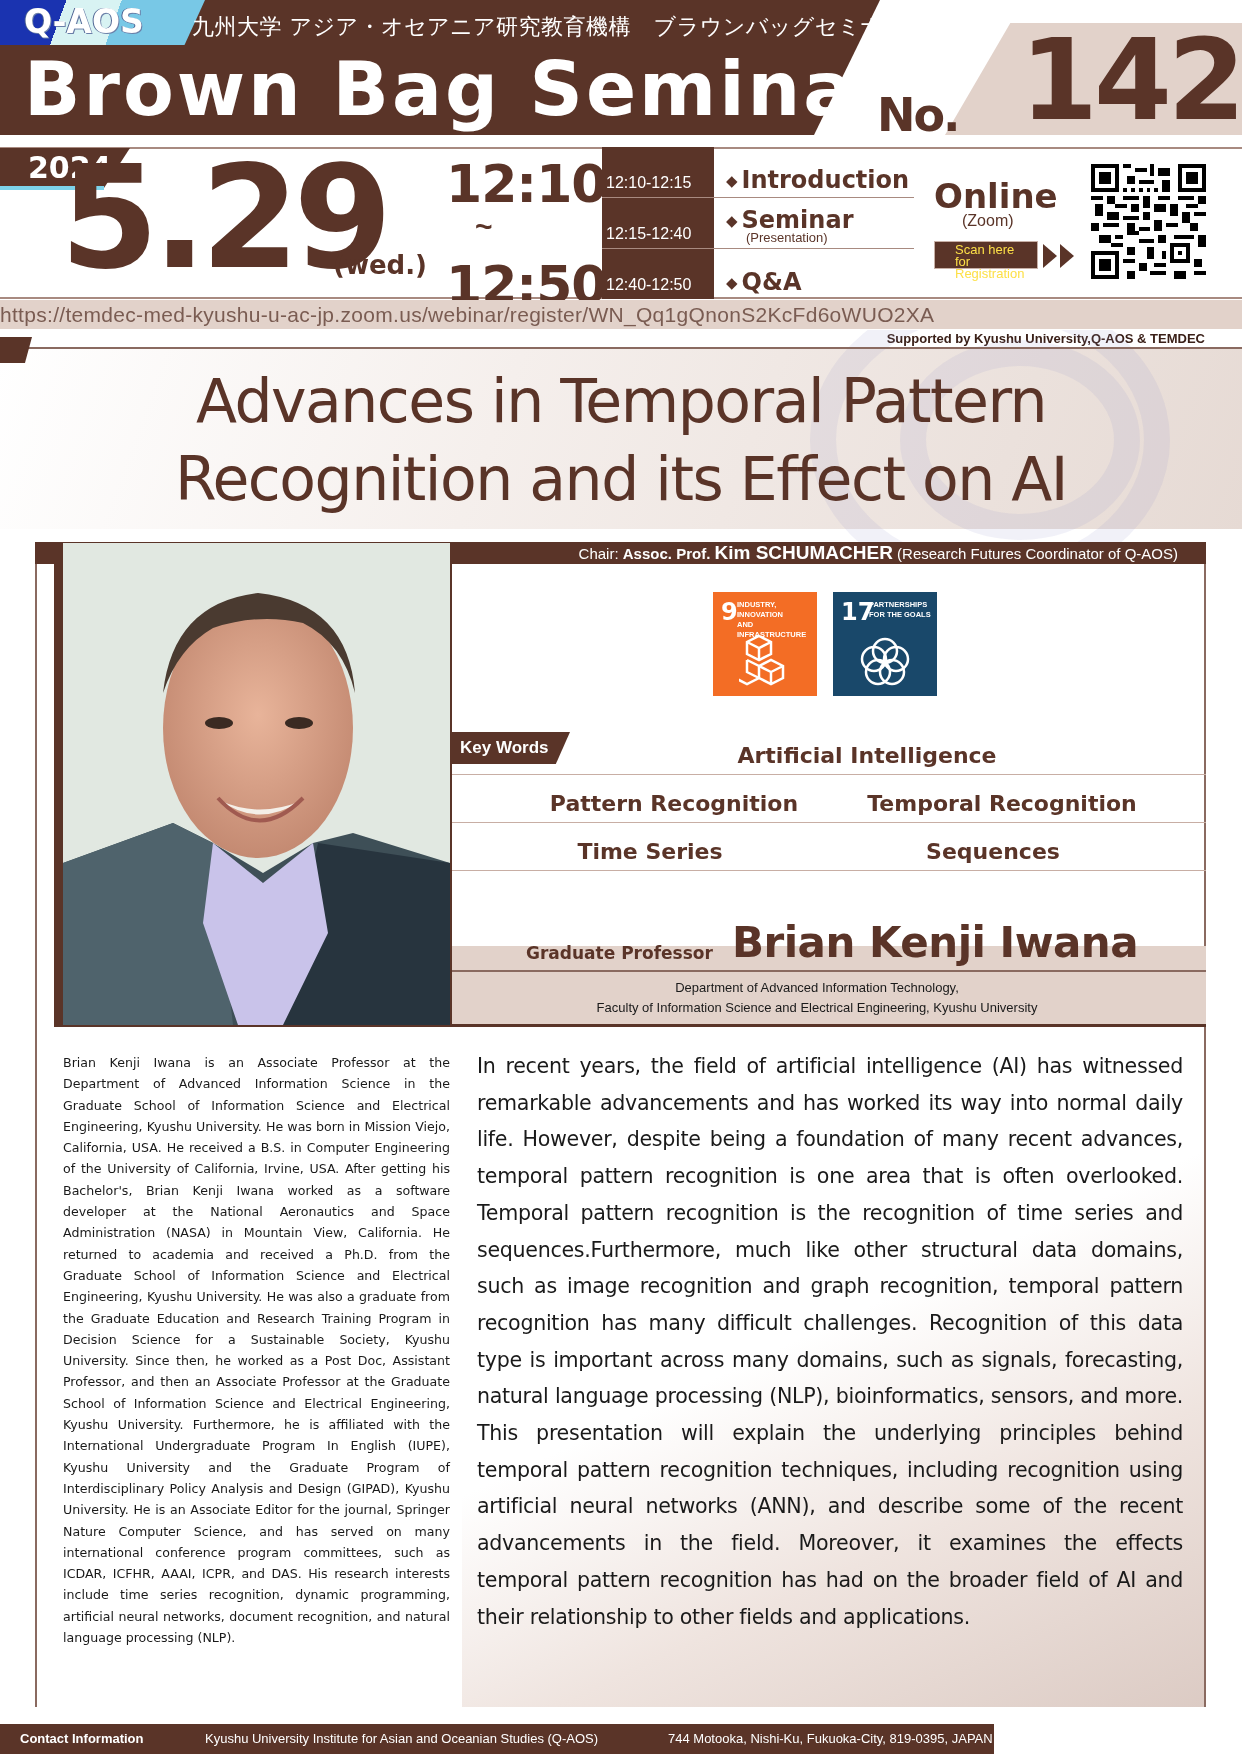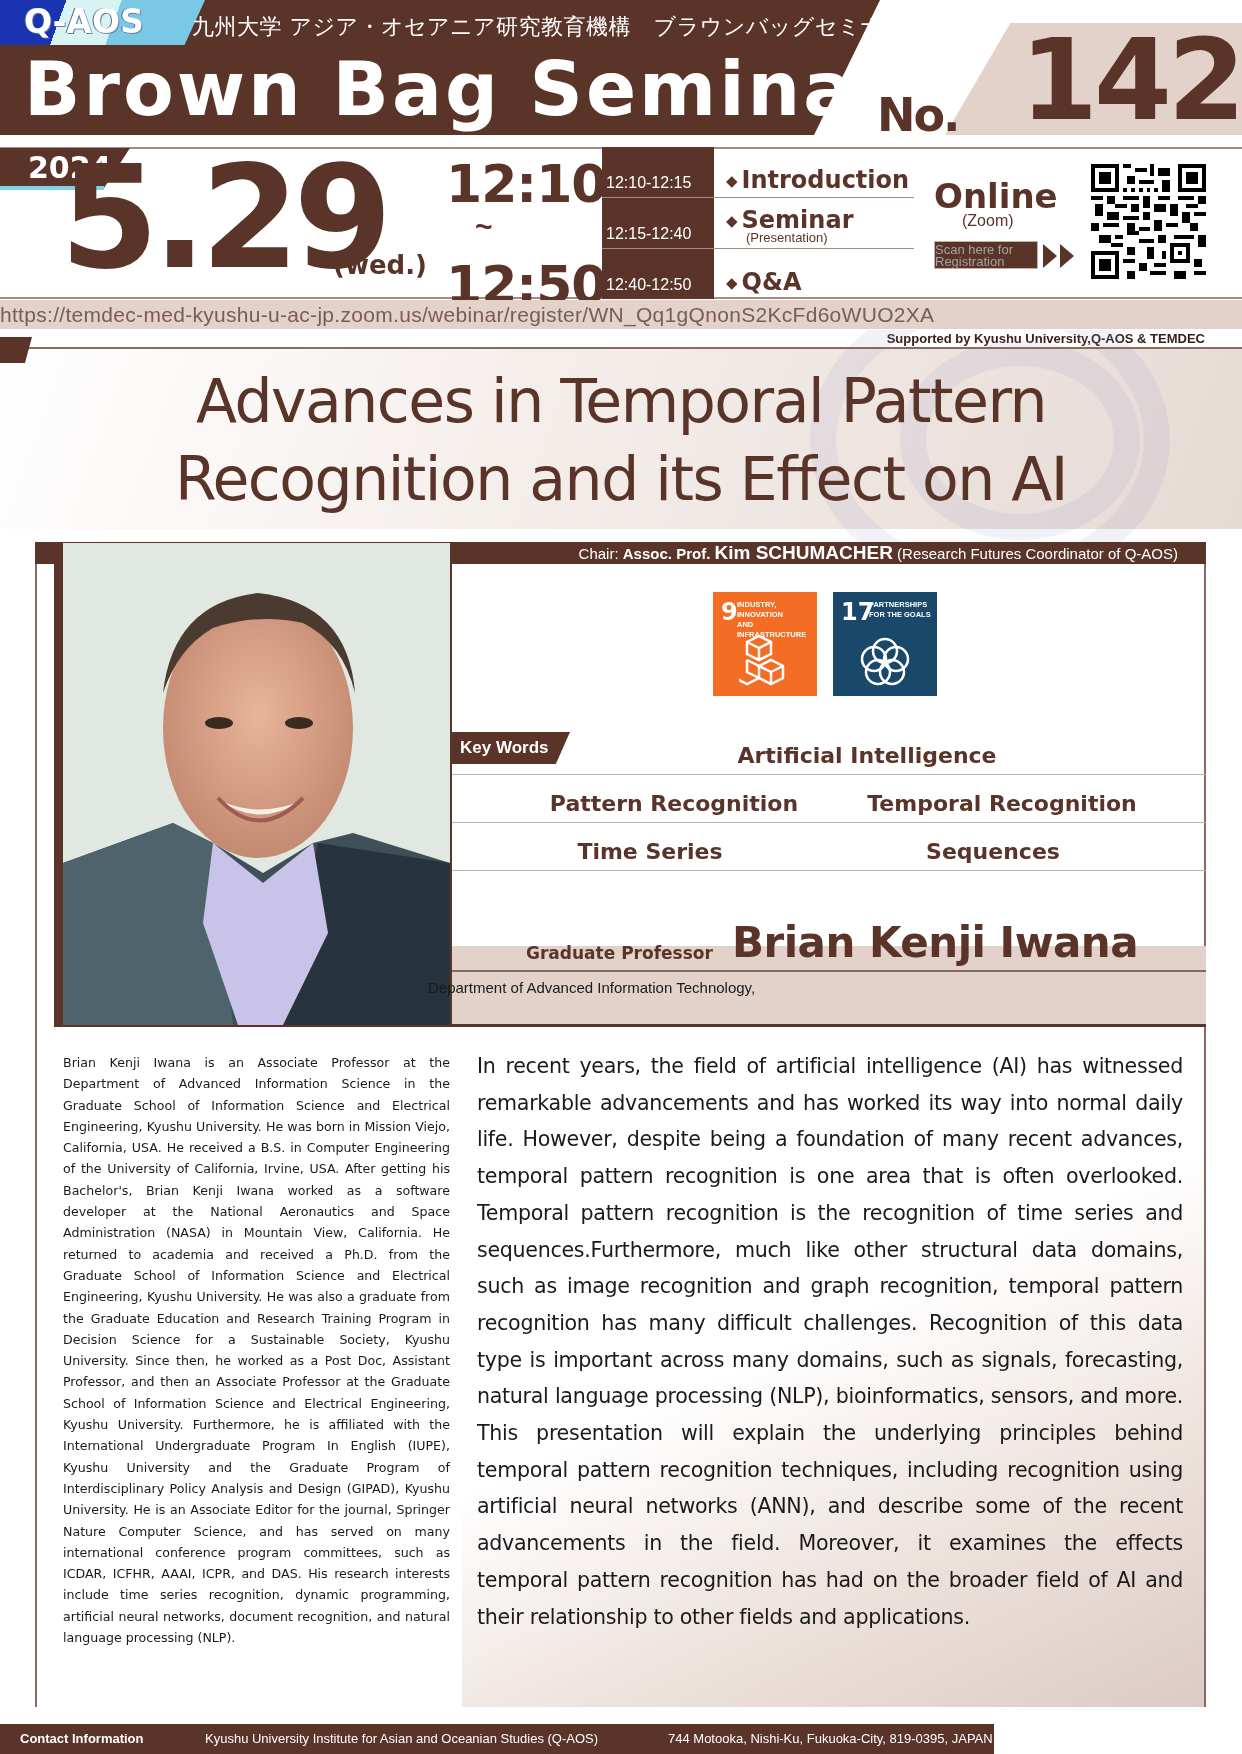--- a/index.html
+++ b/index.html
@@ -47,21 +47,21 @@
   .prog-time { position: absolute; left: 606px; font-size: 16px; color: #ffffff; font-family: "Liberation Sans Narrow", "Liberation Sans", sans-serif; }
   .prog-label { position: absolute; left: 726px; font-family: "DejaVu Sans", sans-serif; font-weight: bold; font-size: 24px; color: #5a3428; white-space: nowrap; }
   .prog-sub { position: absolute; left: 746px; top: 230px; font-size: 13px; color: #5a3428; }
   .prog-line { position: absolute; left: 602px; width: 312px; height: 1px; background: #a88a80; }
   .diamond { font-size: 15px; vertical-align: middle; margin-right: 4px; }
 
   .online { position: absolute; left: 934px; top: 176px; font-family: "DejaVu Sans", sans-serif; font-weight: bold;
     font-size: 34px; color: #5a3428; }
   .zoom-label { position: absolute; left: 962px; top: 212px; font-size: 16px; color: #5a3428; }
   .scan-box { position: absolute; left: 934px; top: 241px; width: 104px; height: 28px; background: #5a3428;
-    border: 1px solid #c8b0a6; color: #a3a3a3; font-size: 13px; line-height: 12px; padding: 2px 0; }
+    border: 1px solid #c8b0a6; color: #fde047; font-size: 13px; line-height: 12px; padding: 2px 20px; }
   .arrow { position: absolute; top: 244px; width: 0; height: 0; border-top: 12px solid transparent;
     border-bottom: 12px solid transparent; border-left: 14px solid #5a3428; }
   .qr { position: absolute; left: 1091px; top: 164px; width: 115px; height: 115px; background: #ffffff; }
 
   
   .url-bar { position: absolute; left: 0; top: 300px; width: 1242px; height: 29px; background: #e2d2ca; }
   .url-text { position: absolute; left: 0; top: 300px; width: 1242px; font-size: 21px; color: #7a5c52;
     line-height: 29px; letter-spacing: 0.3px; font-family: "Liberation Sans", sans-serif; }
   .support { position: absolute; right: 37px; top: 331px; font-size: 13px; font-weight: bold; color: #3a2018;
     font-family: "Liberation Sans", sans-serif; }
@@ -95,21 +95,21 @@
     clip-path: polygon(0 0, 100% 0, 88% 100%, 0 100%); color: #fff; font-size: 17px; font-weight: bold; line-height: 32px; padding-left: 8px; }
   .kw { position: absolute; font-family: "DejaVu Sans", sans-serif; font-weight: bold; font-size: 22px; color: #5a3428; text-align: center; white-space: nowrap; }
   .kw-line { position: absolute; left: 452px; width: 754px; height: 1px; background: #c8aea4; }
 
   .name-band { position: absolute; left: 452px; top: 946px; width: 754px; height: 24px; background: #e2d2ca; }
   .name-sep { position: absolute; left: 452px; top: 970px; width: 754px; height: 2px; background: #8a6a60; }
   .dept-band { position: absolute; left: 452px; top: 972px; width: 754px; height: 52px; background: #e2d2ca; }
   .dept-bot { position: absolute; left: 452px; top: 1024px; width: 754px; height: 3px; background: #5a3428; }
   .name-title { position: absolute; left: 526px; top: 943px; font-family: "DejaVu Sans", sans-serif; font-weight: bold; font-size: 17px; color: #5a3428; }
   .name-main { position: absolute; left: 732px; top: 918px; font-family: "DejaVu Sans", sans-serif; font-weight: bold; font-size: 42px; color: #5a3428; letter-spacing: -0.5px; white-space: nowrap; }
-  .dept { position: absolute; left: 428px; top: 978px; width: 754px; font-size: 15px; color: #1a1a1a; line-height: 20px; }
+  .dept { position: absolute; left: 440px; top: 978px; width: 754px; text-align: center; font-size: 13px; color: #1a1a1a; line-height: 20px; }
 
   .bio { position: absolute; left: 63px; top: 1052px; width: 387px; font-family: "DejaVu Sans", sans-serif;
     font-size: 12.6px; line-height: 21.3px; color: #1a1a1a; text-align: justify; text-align-last: left; }
   .abstract-bg { position: absolute; left: 462px; top: 1040px; width: 742px; height: 667px;
     background: linear-gradient(155deg, #ffffff 0%, #ffffff 45%, #efe4df 70%, #dccbc4 100%); }
   .abstract { position: absolute; left: 477px; top: 1048px; width: 706px; font-family: "DejaVu Sans", sans-serif;
     font-size: 20.6px; line-height: 36.7px; color: #1a1a1a; text-align: justify; text-align-last: left; letter-spacing: -0.3px; }
 
   
   .footer { position: absolute; left: 0; top: 1724px; width: 994px; height: 30px; background: #5a3428; color: #ffffff;
@@ -331,20 +331,21 @@
 <div class="kw-line" style="top:870px"></div>
 
 <div class="name-band"></div>
 <div class="name-sep"></div>
 <div class="dept-band"></div>
 <div class="dept-bot"></div>
 <div class="name-title">Graduate Professor</div>
 <div class="name-main">Brian Kenji Iwana</div>
 <div class="dept">
   <div>Department of Advanced Information Technology,</div>
+  <div>Faculty of Information Science and Electrical Engineering, Kyushu University</div>
 </div>
 
 <div class="bio">Brian Kenji Iwana is an Associate Professor at the Department of Advanced Information Science in the Graduate School of Information Science and Electrical Engineering, Kyushu University. He was born in Mission Viejo, California, USA. He received a B.S. in Computer Engineering of the University of California, Irvine, USA. After getting his Bachelor's, Brian Kenji Iwana worked as a software developer at the National Aeronautics and Space Administration (NASA) in Mountain View, California. He returned to academia and received a Ph.D. from the Graduate School of Information Science and Electrical Engineering, Kyushu University. He was also a graduate from the Graduate Education and Research Training Program in Decision Science for a Sustainable Society, Kyushu University. Since then, he worked as a Post Doc, Assistant Professor, and then an Associate Professor at the Graduate School of Information Science and Electrical Engineering, Kyushu University. Furthermore, he is affiliated with the International Undergraduate Program In English (IUPE), Kyushu University and the Graduate Program of Interdisciplinary Policy Analysis and Design (GIPAD), Kyushu University. He is an Associate Editor for the journal, Springer Nature Computer Science, and has served on many international conference program committees, such as ICDAR, ICFHR, AAAI, ICPR, and DAS. His research interests include time series recognition, dynamic programming, artificial neural networks, document recognition, and natural language processing (NLP).</div>
 <div class="abstract-bg"></div>
 <div class="abstract">In recent years, the field of artificial intelligence (AI) has witnessed remarkable advancements and has worked its way into normal daily life. However, despite being a foundation of many recent advances, temporal pattern recognition is one area that is often overlooked. Temporal pattern recognition is the recognition of time series and sequences.Furthermore, much like other structural data domains, such as image recognition and graph recognition, temporal pattern recognition has many difficult challenges. Recognition of this data type is important across many domains, such as signals, forecasting, natural language processing (NLP), bioinformatics, sensors, and more. This presentation will explain the underlying principles behind temporal pattern recognition techniques, including recognition using artificial neural networks (ANN), and describe some of the recent advancements in the field. Moreover, it examines the effects temporal pattern recognition has had on the broader field of AI and their relationship to other fields and applications.</div>
 
 <div class="footer">
   <span class="contact">Contact Information</span>
   <span style="left:205px">Kyushu University Institute for Asian and Oceanian Studies (Q-AOS)</span>
   <span style="left:668px">744 Motooka, Nishi-Ku, Fukuoka-City, 819-0395, JAPAN</span>

